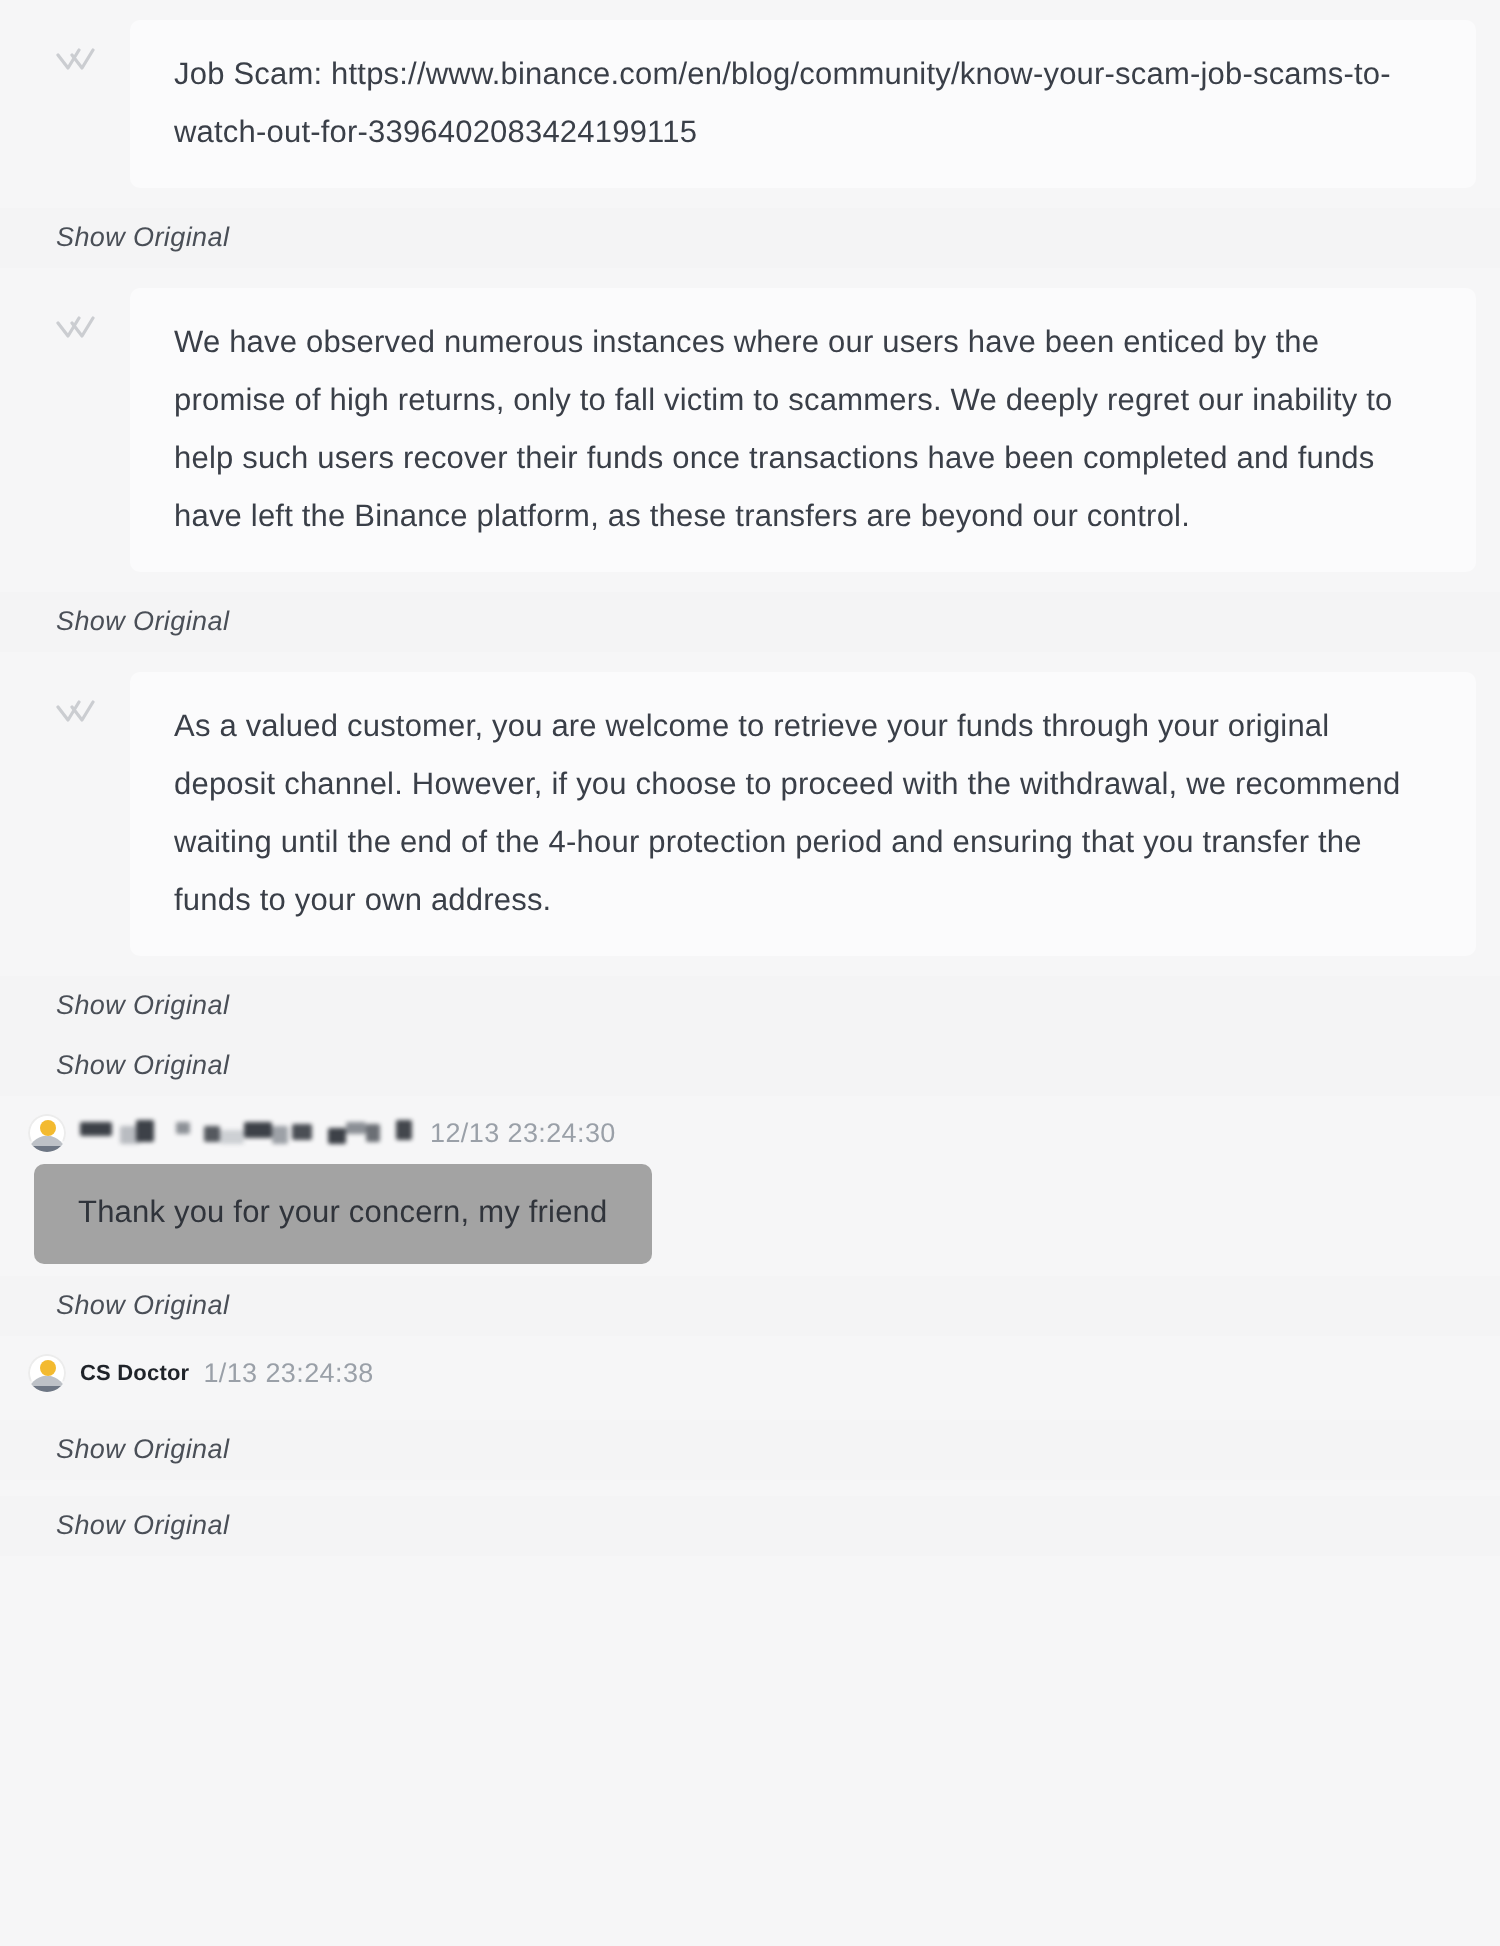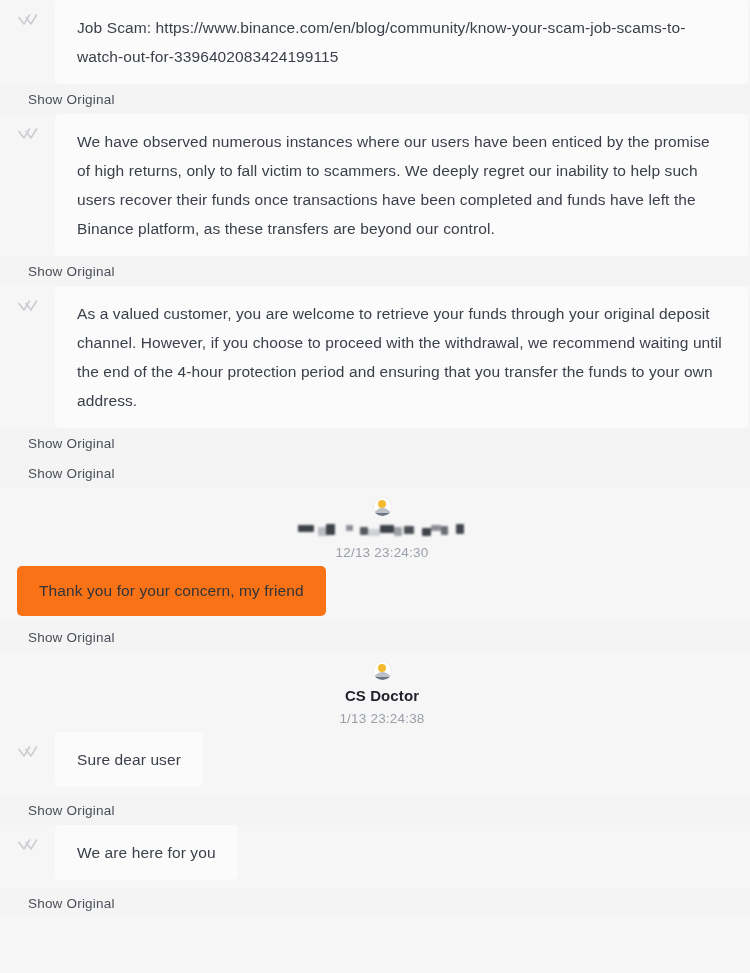--- a/index.html
+++ b/index.html
@@ -22,21 +22,21 @@
     background: #f6f6f7;
     display: flex;
     flex-direction: column;
     overflow: hidden;
   }
 
   
   .msg-row {
     display: flex;
     align-items: flex-start;
-    padding: 0;
+    padding: 10px;
   }
   .tick-col {
     width: 55px;
     min-width: 55px;
     padding-top: 12px;
     display: flex;
     justify-content: center;
     align-items: flex-start;
   }
   .tick-icon {
@@ -64,33 +64,33 @@
     display: inline-block;
   }
 
   
   .show-original-row {
     background: #f4f4f5;
     padding: 6px 0 6px 28px;
   }
   .show-original {
     font-size: 13.5px;
+    font-style: italic;
     color: #4a4f57;
     letter-spacing: 0.2px;
     cursor: pointer;
     display: inline-block;
   }
 
   
   .sender-row {
     display: flex;
     align-items: center;
     padding: 9px 0 6px 14px;
     gap: 7px;
-    flex-direction: column;
   }
   .avatar {
     width: 19px;
     height: 19px;
     min-width: 19px;
     border-radius: 50%;
     background: #ffffff;
     position: relative;
     overflow: hidden;
     box-shadow: 0 0 0 1px #ececec inset;
@@ -118,21 +118,21 @@
     width: 19px;
     height: 5px;
     bottom: 3px;
     left: 0;
     background: #ffffff;
     border-radius: 50% 50% 0 0 / 100% 100% 0 0;
     opacity: 0.55;
   }
 
   .sender-name {
-    font-size: 15px;
+    font-size: 11px;
     font-weight: 600;
     color: #1f2329;
     letter-spacing: 0.1px;
   }
   .sender-time {
     font-size: 13.5px;
     color: #9aa0a8;
     letter-spacing: 0.2px;
   }
 
@@ -150,21 +150,21 @@
     display: block;
     background: #3d4148;
     border-radius: 1px;
   }
 
   
   .user-bubble-row {
     padding: 0 0 0 17px;
   }
   .user-bubble {
-    background: #f97316;
+    background: #a3a3a3;
     border-radius: 5px;
     padding: 13px 22px;
     font-size: 15.5px;
     line-height: 24px;
     color: #30343b;
     display: inline-block;
     letter-spacing: 0.1px;
   }
 
   .spacer-6 { height: 6px; }
@@ -257,45 +257,23 @@
 
   <div class="sender-row">
     <span class="avatar">
       <span class="wave"></span>
       <span class="wave2"></span>
       <span class="sun"></span>
     </span>
     <span class="sender-name">CS Doctor</span>
     <span class="sender-time">1/13 23:24:38</span>
   </div>
-  <div class="msg-row">
-    <div class="tick-col">
-      <span>
-        <svg class="tick-icon" viewBox="0 0 22 16" fill="none" xmlns="http://www.w3.org/2000/svg">
-          <path d="M2 5.5 L7 12 L12.5 3" stroke="#c9cbcf" stroke-width="1.6" stroke-linecap="round" stroke-linejoin="round"></path>
-          <path d="M9 5.5 L14 12 L19.5 3" stroke="#c9cbcf" stroke-width="1.6" stroke-linecap="round" stroke-linejoin="round"></path>
-        </svg>
-      </span>
-    </div>
-    <div class="bubble fit">Sure dear user</div>
-  </div>
   <div class="spacer-8"></div>
   <div class="show-original-row">
     <span class="show-original">Show Original</span>
   </div>
 
-  <div class="msg-row">
-    <div class="tick-col">
-      <span>
-        <svg class="tick-icon" viewBox="0 0 22 16" fill="none" xmlns="http://www.w3.org/2000/svg">
-          <path d="M2 5.5 L7 12 L12.5 3" stroke="#c9cbcf" stroke-width="1.6" stroke-linecap="round" stroke-linejoin="round"></path>
-          <path d="M9 5.5 L14 12 L19.5 3" stroke="#c9cbcf" stroke-width="1.6" stroke-linecap="round" stroke-linejoin="round"></path>
-        </svg>
-      </span>
-    </div>
-    <div class="bubble fit">We are here for you</div>
-  </div>
   <div class="spacer-8"></div>
   <div class="show-original-row">
     <span class="show-original">Show Original</span>
   </div>
 
 </div>
 
 </body></html>

